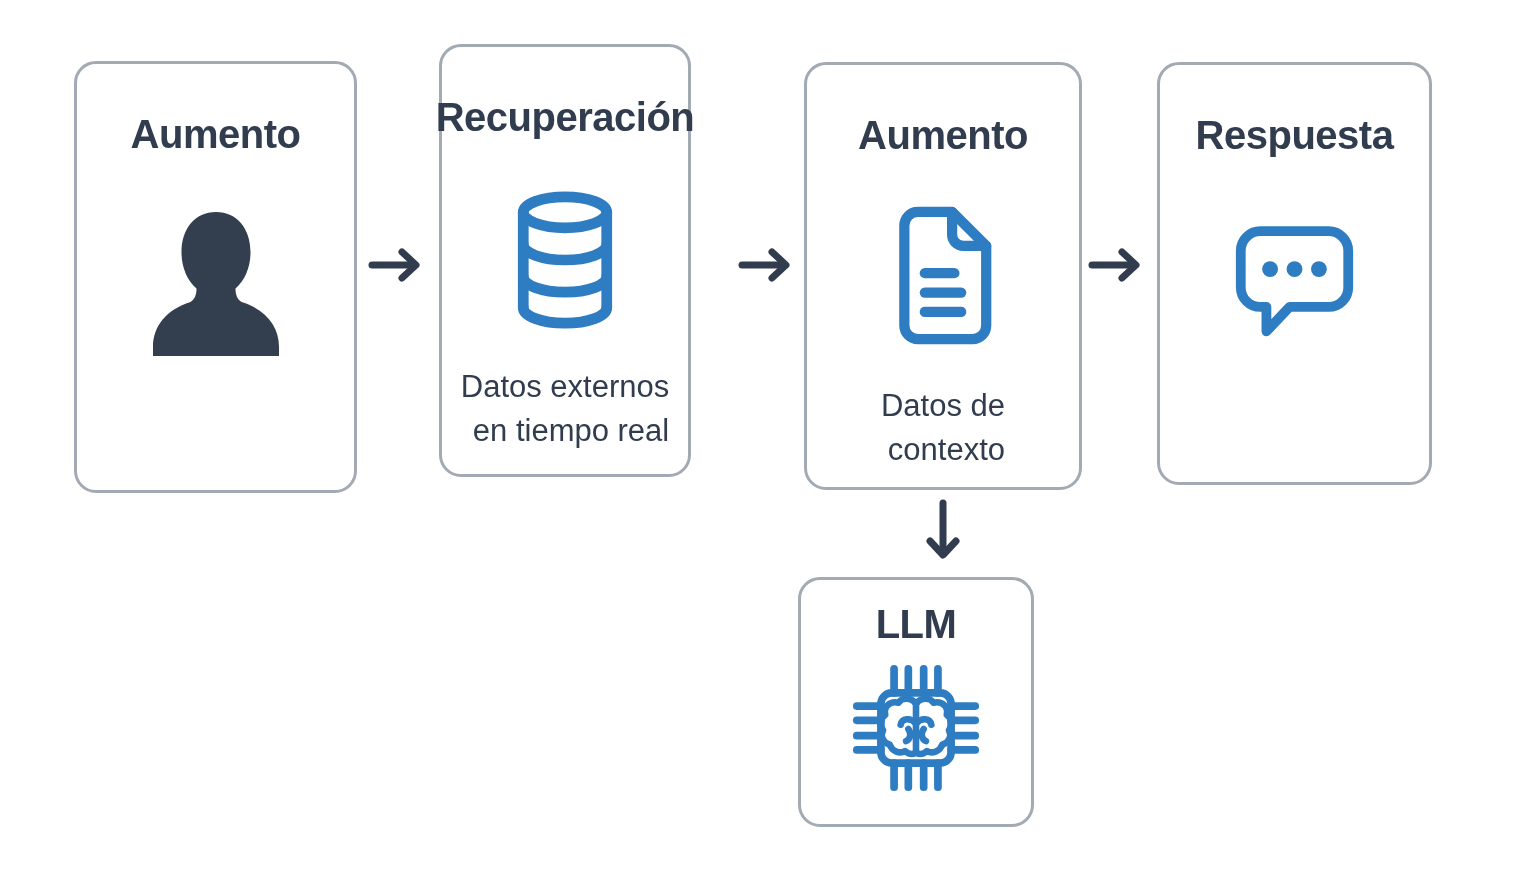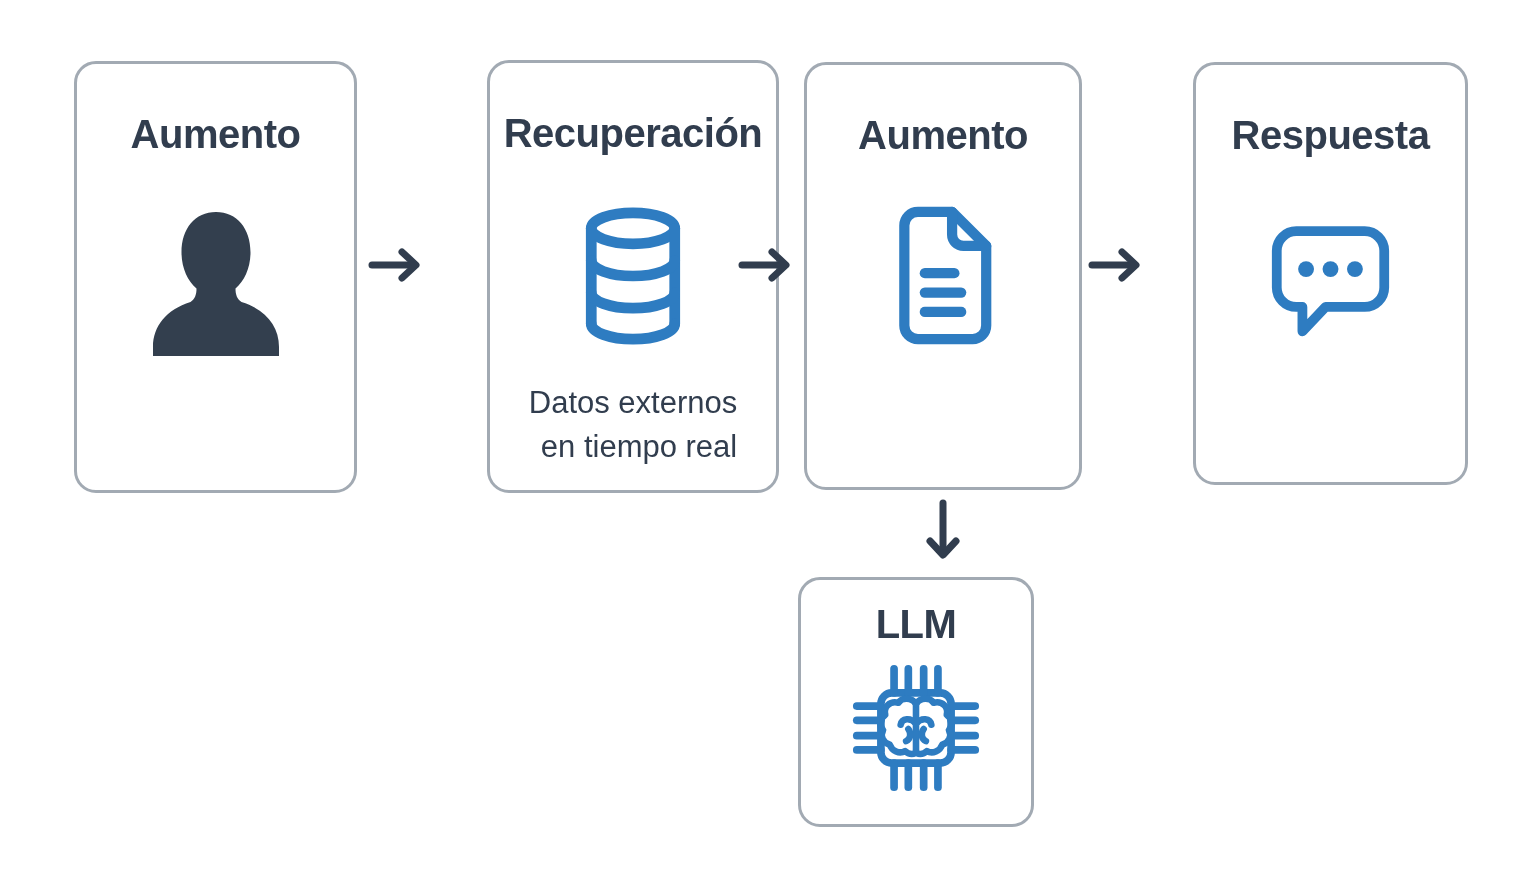--- a/index.html
+++ b/index.html
@@ -49,23 +49,23 @@
     text-align: right;
   }
   .card-subtitle span { display: block; }
   .icon-wrap { display: flex; align-items: center; justify-content: center; }
   .icon-blue { color: var(--accent-blue); }
   .icon-navy { color: var(--person-fill); }
   .arrow { position: absolute; color: var(--navy); }
 
   
   #card-consulta     { left: 74px;   top: 61px;  width: 283px; height: 432px; }
-  #card-recuperacion { left: 439px;  top: 60px;  width: 292px; height: 433px; margin-left: 48px; }
+  #card-recuperacion { left: 439px;  top: 44px;  width: 252px; height: 433px; }
   #card-aumento      { left: 804px;  top: 62px;  width: 278px; height: 428px; }
-  #card-respuesta    { left: 1157px; top: 62px;  width: 275px; height: 423px; margin-left: 36px; }
+  #card-respuesta    { left: 1157px; top: 62px;  width: 275px; height: 423px; }
   #card-llm          { left: 798px;  top: 577px; width: 236px; height: 250px; }
 
   #card-consulta .icon-wrap     { margin-top: 50px; }
   #card-recuperacion .icon-wrap { margin-top: 48px; }
   #card-aumento .icon-wrap      { margin-top: 48px; }
   #card-respuesta .icon-wrap    { margin-top: 62px; }
   #card-recuperacion .card-subtitle { margin-top: 32px; max-width: 250px; }
   #card-aumento .card-subtitle      { margin-top: 38px; max-width: 200px; }
   #card-llm .card-title { margin-top: 22px; }
   #card-llm .icon-wrap  { margin-top: 14px; }
@@ -135,20 +135,24 @@
           <path d="M28 6 H58 L88 36 V106 a12 12 0 0 1 -12 12 H28 a12 12 0 0 1 -12 -12 V18 a12 12 0 0 1 12 -12 Z"></path>
           <path d="M58 6 V26 a10 10 0 0 0 10 10 H88"></path>
         </g>
         <g stroke="currentColor" stroke-width="9" stroke-linecap="round">
           <path d="M34 60 H60"></path>
             <path d="M34 77 H66"></path>
             <path d="M34 94 H66"></path>
         </g>
       </svg>
     </div>
+    <p class="card-subtitle">
+      <span>Datos de</span>
+      <span>contexto</span>
+    </p>
   </section>
 
   <div class="arrow" id="arrow-3">
     <svg width="60" height="48" viewBox="0 0 60 48" aria-hidden="true">
       <g stroke="currentColor" stroke-width="7" stroke-linecap="round" stroke-linejoin="round" fill="none">
         <path d="M4 24 H44"></path>
           <path d="M34 11 L48 24 L34 37"></path>
       </g>
     </svg>
   </div>

